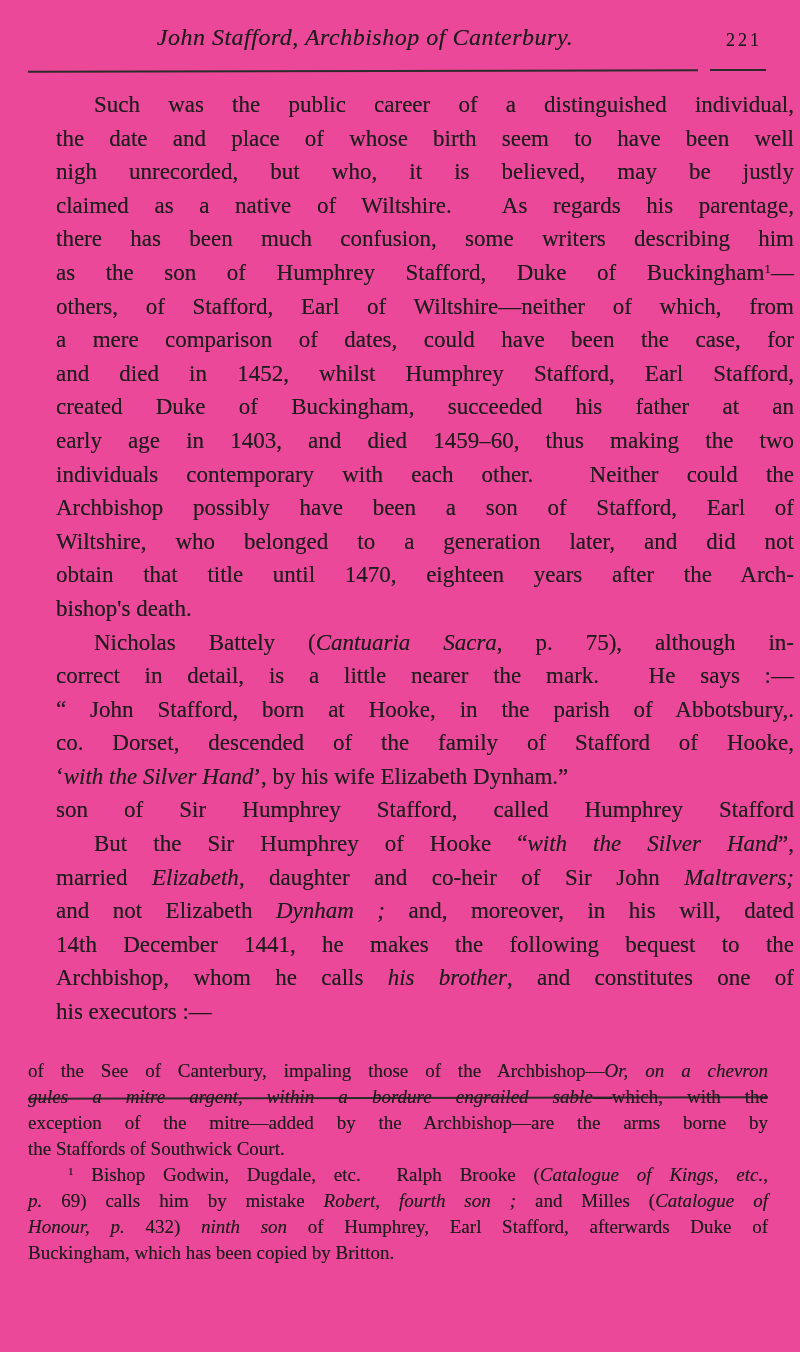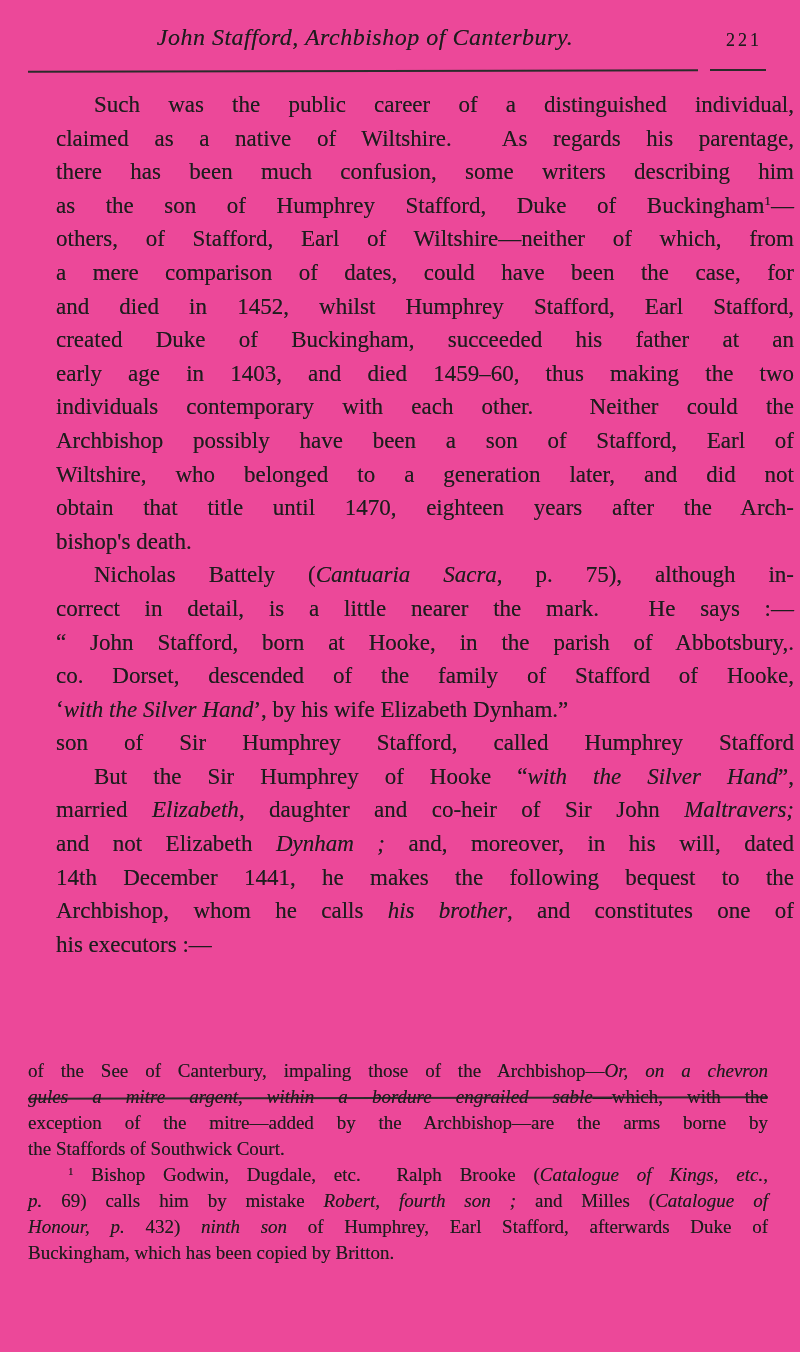--- a/index.html
+++ b/index.html
@@ -82,20 +82,22 @@
   <div class="hdr">
     <span>John Stafford, Archbishop of Canterbury.</span>
   </div>
   <div class="pagenum">221</div>
 
   <div class="rule rule-a"></div>
   <div class="rule rule-b"></div>
 
   <main class="body" id="body-text">
       <div class="line j ind"><span>Such was the public career of a distinguished individual,</span></div>
+      <div class="line j"><span>the date and place of whose birth seem to have been well</span></div>
+      <div class="line j"><span>nigh unrecorded, but who, it is believed, may be justly</span></div>
       <div class="line j"><span>claimed as a native of Wiltshire.&nbsp; As regards his parentage,</span></div>
       <div class="line j"><span>there has been much confusion, some writers describing him</span></div>
       <div class="line j"><span>as the son of Humphrey Stafford, Duke of Buckingham</span><sup class="fnref">1</sup><span>—</span></div>
       <div class="line j"><span>others, of Stafford, Earl of Wiltshire—neither of which, from</span></div>
       <div class="line j"><span>a mere comparison of dates, could have been the case, for</span></div>
       <div class="line j"><span>and died in 1452, whilst Humphrey Stafford, Earl Stafford,</span></div>
       <div class="line j"><span>created Duke of Buckingham, succeeded his father at an</span></div>
       <div class="line j"><span>early age in 1403, and died 1459–60, thus making the two</span></div>
       <div class="line j"><span>individuals contemporary with each other.&nbsp; Neither could the</span></div>
       <div class="line j"><span>Archbishop possibly have been a son of Stafford, Earl of</span></div>

